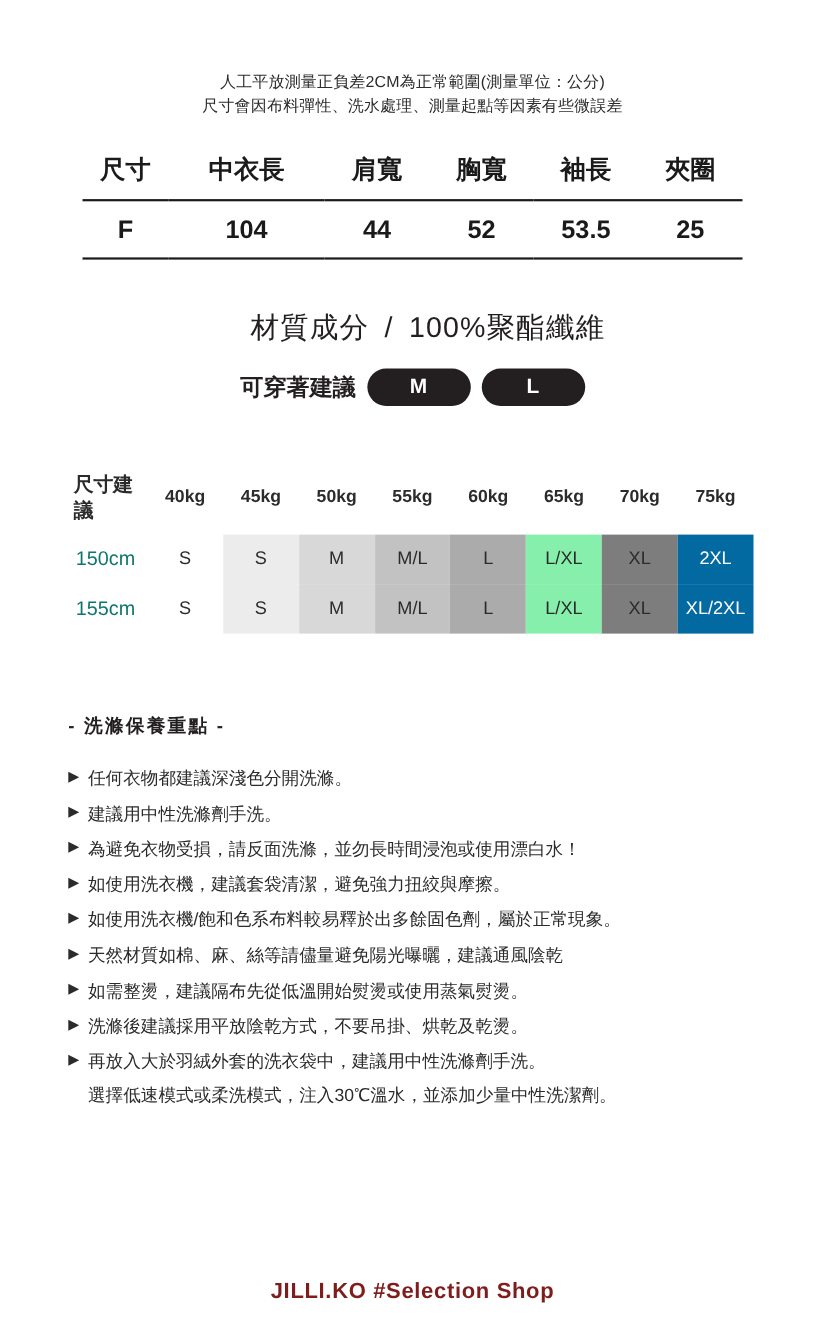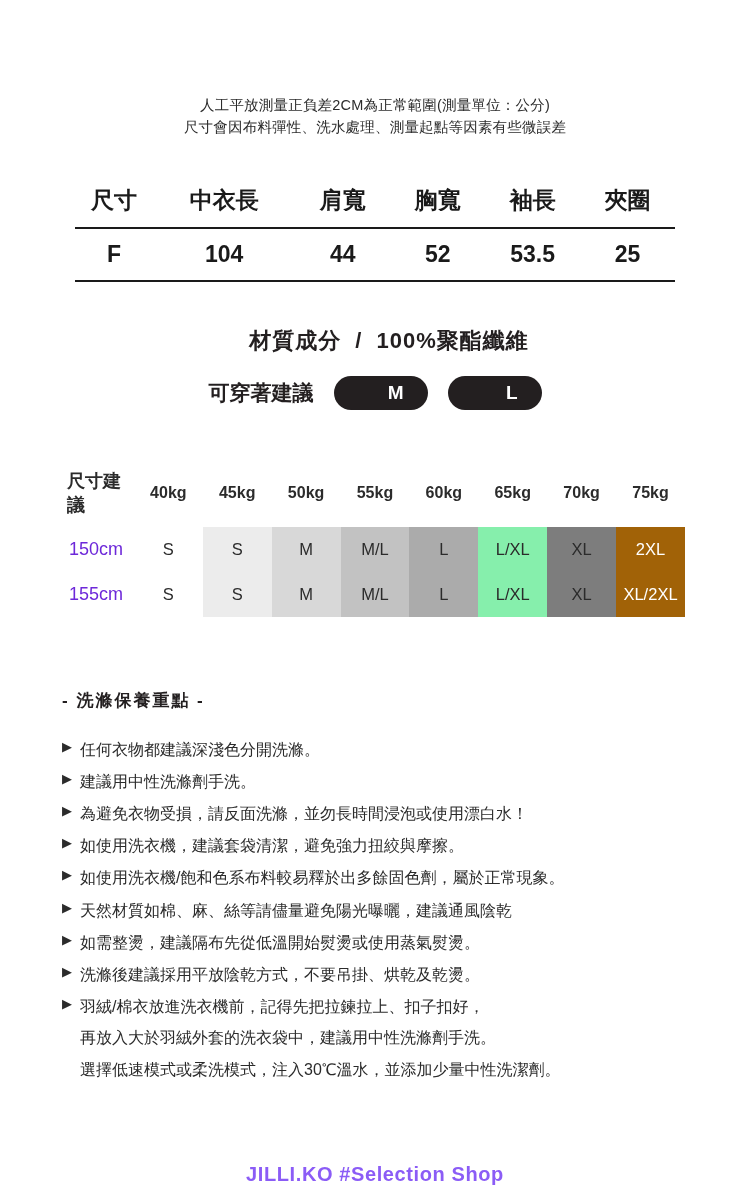--- a/index.html
+++ b/index.html
@@ -18,32 +18,32 @@
   .page {
     width: 750px;
     height: 1204px;
     position: relative;
     box-sizing: border-box;
   }
 
   
   .notes {
     text-align: center;
-    padding-top: 94px;
+    padding-top: 64px;
     line-height: 1.55;
   }
   .notes div {
     font-size: 14.5px;
     color: #2b2b2b;
     letter-spacing: 0.2px;
   }
 
   
   .size-table-wrap {
-    margin: 40px auto 0;
+    margin: 24px auto 0;
     width: 600px;
   }
   table.size-table {
     width: 100%;
     border-collapse: collapse;
   }
   table.size-table th,
   table.size-table td {
     text-align: center;
     font-weight: bold;
@@ -60,37 +60,37 @@
     padding-top: 12px;
     padding-bottom: 12px;
     font-size: 23px;
   }
   table.size-table .col-label { width: 13%; }
 
   
   .material {
     text-align: center;
     margin-top: 44px;
-    font-size: 22px;
-    font-weight: bold;
+    font-size: 26px;
+    font-weight: normal;
     letter-spacing: 1px;
     margin-left: 28px;
   }
   .material .slash {
     padding: 0 14px;
   }
   .wearable {
     margin-top: 20px;
-    text-align: right;
+    text-align: center;
     font-size: 21px;
     font-weight: bold;
     display: flex;
     justify-content: center;
     align-items: center;
-    gap: 20px;
+    gap: 10px;
   }
   .pill {
     display: inline-block;
     background: #231f20;
     color: #ffffff;
     border-radius: 999px;
     padding: 5px 24px;
     font-size: 19px;
     font-weight: bold;
     line-height: 1.25;
@@ -125,31 +125,31 @@
     font-size: 18px;
     text-align: left;
     padding-left: 2px;
     font-family: Liberation Mono, monospace;
   }
   table.rec-table tbody td.rowhead {
     font-size: 18px;
     text-align: center;
     padding-right: 8px;
     background: transparent !important;
-    color: #6d28d9;
+    color: #0f766e;
   }
   
   .s0 { background: #ffffff; }
   .s1 { background: #ececec; }
   .s2 { background: #d8d8d8; }
   .s3 { background: #c2c2c2; }
   .s4 { background: #ababab; }
   .s5 { background: #86efac; }
   .s6 { background: #7d7d7d; }
-  .s7 { background: #a16207; color:#ffffff !important; }
+  .s7 { background: #0369a1; color:#ffffff !important; }
   .blank { background: transparent; }
 
   
   .care {
     margin: 72px 0 0 62px;
   }
   .care-title {
     font-size: 17px;
     font-weight: bold;
     letter-spacing: 2px;
@@ -182,21 +182,21 @@
   
   .footer {
     position: absolute;
     left: 0;
     right: 0;
     bottom: 18px;
     text-align: center;
     font-size: 20px;
     font-weight: bold;
     letter-spacing: 0.6px;
-    color: #8b5cf6;
+    color: #7f1d1d;
   }
 </style>
 </head>
 <body>
 
 <div class="page">
 
   <div class="notes">
     <div>人工平放測量正負差2CM為正常範圍(測量單位：公分)</div>
     <div>尺寸會因布料彈性、洗水處理、測量起點等因素有些微誤差</div>
@@ -335,21 +335,20 @@
       <div class="care-item">
         <span class="bullet">▶</span>
         <span class="care-text">
           <span class="ln">洗滌後建議採用平放陰乾方式，不要吊掛、烘乾及乾燙。</span>
         </span>
       </div>
 
       <div class="care-item">
         <span class="bullet">▶</span>
         <span class="care-text">
-          <span class="ln">羽絨/棉衣放進洗衣機前，記得先把拉鍊拉上、扣子扣好，</span>
           <span class="ln">再放入大於羽絨外套的洗衣袋中，建議用中性洗滌劑手洗。</span>
           <span class="ln">選擇低速模式或柔洗模式，注入30℃溫水，並添加少量中性洗潔劑。</span>
 
         </span>
       </div>
 
     </div>
   </div>
 
   <div class="footer">JILLI.KO #Selection Shop</div>

